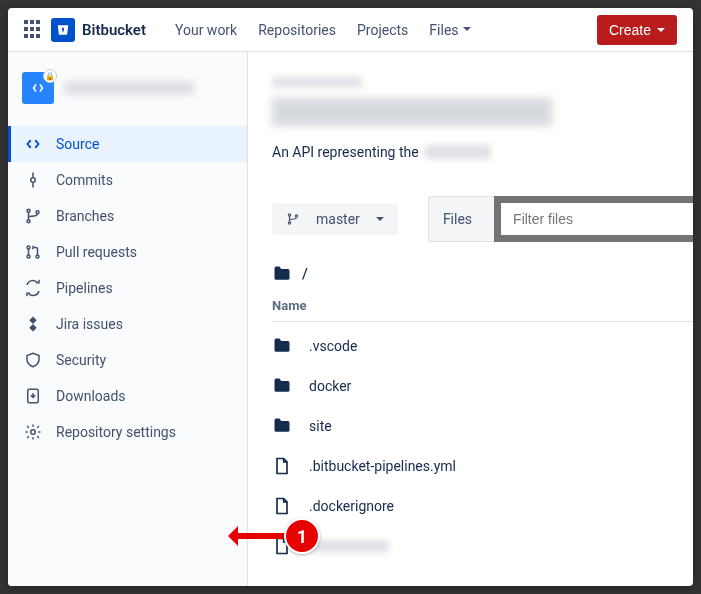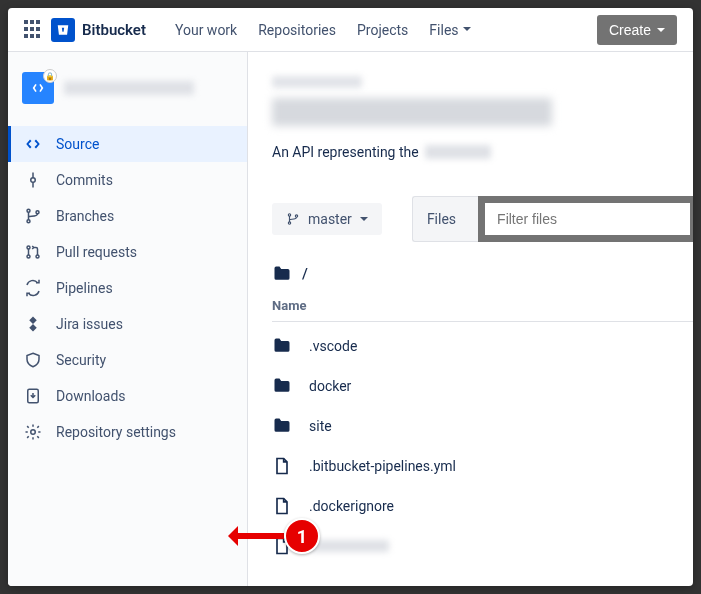--- a/index.html
+++ b/index.html
@@ -30,42 +30,42 @@
     padding: 0 16px;
     gap: 1px;
     border-bottom: 1px solid #dfe1e6;
   }
   .apps-icon { width:20px;height:20px;display:flex;flex-wrap:wrap;gap:2px;cursor:pointer; }
   .apps-icon span{width:4px;height:4px;background:#42526e;}
   .logo-box{width:24px;height:24px;background:#0052cc;border-radius:3px;display:flex;align-items:center;justify-content:center;margin-left:6px;}
   .brand{font-weight:600;font-size:15px;color:#172b4d;margin-left:6px;margin-right:18px;}
   .navlink{color:#42526e;font-size:14px;padding:8px 10px;cursor:pointer;}
   .navlink.chev::after{content:"";display:inline-block;margin-left:4px;border:4px solid transparent;border-top-color:#42526e;vertical-align:middle;}
-  .create-btn{background:#737373;color:#fff;border:none;border-radius:3px;padding:7px 12px;font-size:14px;font-weight:500;cursor:pointer;display:flex;align-items:center;gap:6px;margin-left:auto;}
+  .create-btn{background:#b91c1c;color:#fff;border:none;border-radius:3px;padding:7px 12px;font-size:14px;font-weight:500;cursor:pointer;display:flex;align-items:center;gap:6px;margin-left:auto;}
   .create-btn::after{content:"";border:4px solid transparent;border-top-color:#fff;margin-top:4px;}
   
   .body{display:flex;flex:1;overflow:hidden;}
   .sidebar{width:240px;background:#fafbfc;border-right:1px solid #dfe1e6;display:flex;flex-direction:column;padding-top:12px;}
   .project-row{display:flex;align-items:center;gap:10px;padding:8px 14px;margin-bottom:14px;position:relative;}
   .project-icon{width:32px;height:32px;background:#2684ff;border-radius:3px;display:flex;align-items:center;justify-content:center;position:relative;}
   .lock-badge{position:absolute;top:-3px;right:-3px;width:14px;height:14px;background:#fff;border-radius:50%;border:1px solid #ccc;display:flex;align-items:center;justify-content:center;font-size:8px;color:#666;}
   .project-name{height:14px;width:130px;background:#dfe1e6;filter:blur(3px);border-radius:2px;}
   .side-item{display:flex;align-items:center;gap:14px;padding:9px 16px;font-size:14px;color:#42526e;cursor:pointer;position:relative;}
   .side-item.active{background:#e9f2ff;color:#0052cc;}
   .side-item.active::before{content:"";position:absolute;left:0;top:0;bottom:0;width:3px;background:#0052cc;}
   .side-icon{width:18px;height:18px;display:flex;align-items:center;justify-content:center;flex-shrink:0;}
   .side-icon svg{width:18px;height:18px;}
   
   .main{flex:1;padding:24px 0 0 24px;overflow:hidden;}
   .crumb{height:12px;width:90px;background:#e2e4e9;filter:blur(3px);border-radius:2px;margin-bottom:10px;}
   .page-title{height:28px;width:280px;background:#d6d9de;filter:blur(4px);border-radius:2px;margin-bottom:18px;}
   .desc{display:flex;align-items:center;gap:6px;font-size:14px;color:#172b4d;margin-bottom:36px;}
   .desc-blur{height:14px;width:66px;background:#dfe1e6;filter:blur(3px);border-radius:2px;}
   .controls{display:flex;gap:12px;align-items:center;margin-bottom:22px;}
-  .dropdown{background:#f4f5f7;border:none;border-radius:3px;padding:8px 14px;font-size:14px;color:#42526e;display:flex;align-items:center;gap:8px;cursor:pointer;}
+  .dropdown{background:#f4f5f7;border:none;border-radius:3px;padding:8px 14px;font-size:14px;color:#42526e;display:flex;align-items:center;gap:16px;cursor:pointer;}
   .dropdown .chev{border:4px solid transparent;border-top-color:#42526e;margin-top:4px;}
   .dropdown2{background:#f4f5f7;border:1px solid #dfe1e6;border-radius:3px 0 0 3px;padding:8px 14px;font-size:14px;color:#42526e;display:flex;align-items:center;gap:8px;cursor:pointer;border-right:none;}
   .filter-input{border:7px solid #737373;border-radius:0 3px 3px 0;padding:8px 12px;font-size:14px;color:#42526e;flex:1;outline:none;}
   .combined{display:flex;flex:1;padding-left:18px;}
   .path-row{display:flex;align-items:center;gap:10px;font-size:15px;font-weight:500;color:#172b4d;margin-bottom:14px;}
   .col-header{font-size:13px;font-weight:700;color:#5e6c84;padding-bottom:8px;border-bottom:1px solid #dfe1e6;margin-bottom:4px;}
   .file-row{display:flex;align-items:center;gap:17px;padding:10px 0;font-size:14px;color:#172b4d;}
   .file-icon{width:20px;height:20px;display:flex;align-items:center;justify-content:center;}
   .file-icon svg{width:20px;height:20px;}
   .folder-ic{fill:#172b4d;}

